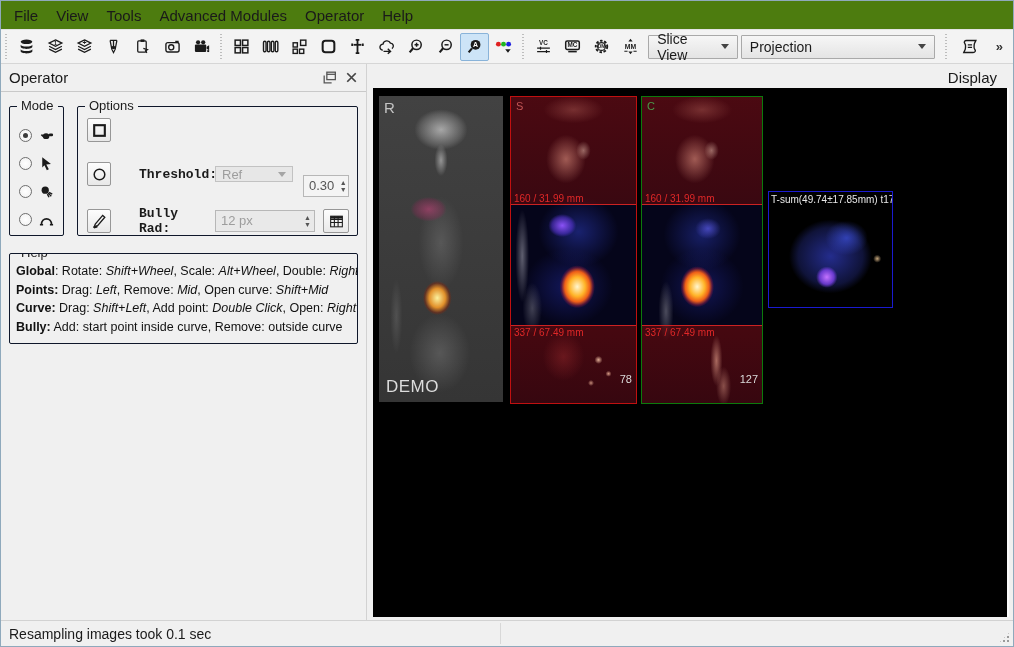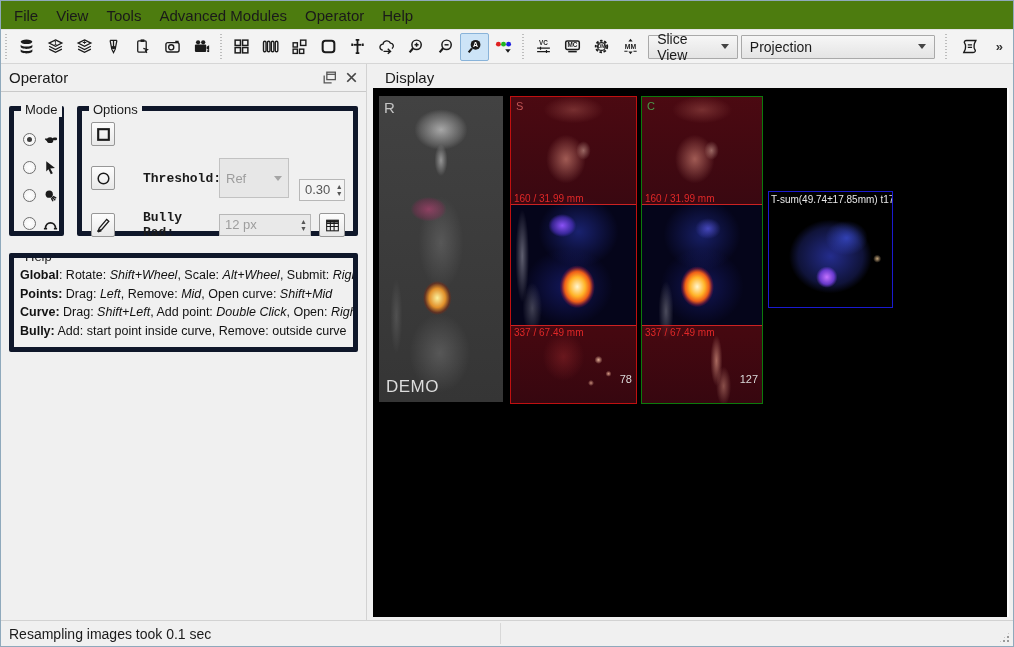--- a/index.html
+++ b/index.html
@@ -26,48 +26,48 @@
   
   .main { flex:1; display:flex; min-height:0; }
   .dock { width:366px; flex:none; display:flex; flex-direction:column; border-right:1px solid #d2d2d2; background:#f0f0f0; }
   .splitter { width:5px; flex:none; background:#f0f0f0; }
 
   .dock-title { height:28px; flex:none; display:flex; align-items:center; padding:0 6px 0 8px; border-bottom:1px solid #c9c9c9; }
   .dock-title .t { font-size:15px; }
   .dock-title-btn { width:18px; height:18px; margin-left:4px; display:flex; align-items:center; justify-content:center; color:#444; font-size:12px; }
   .dock-body { flex:1; position:relative; padding:14px 8px 0 8px; overflow:hidden; }
 
-  .groupbox { position:relative; border:5px solid #0f172a; border-radius:2px; }
+  .groupbox { position:relative; border:1px solid #0f172a; border-radius:2px; }
   .groupbox > .legend { position:absolute; top:-9px; left:7px; background:#f0f0f0; padding:0 4px; font-size:13px; color:#1a1a1a; }
 
   .top-row { display:flex; }
   .gb-mode { width:57px; height:130px; margin-right:13px; padding:14px 0 0 9px; }
   .gb-mode .mrow { display:flex; align-items:center; height:28px; }
   .radio { width:13px; height:13px; border:1px solid #6e6e6e; border-radius:50%; background:radial-gradient(#ffffff,#efefef); position:relative; flex:none; margin-right:6px; }
   .radio.checked::after { content:''; position:absolute; left:3px; top:3px; width:5px; height:5px; border-radius:50%; background:#3c3c3c; }
 
   .gb-options { width:281px; height:130px; padding:11px 8px 0 9px; }
   .orow { display:flex; align-items:center; margin-bottom:9px; }
   .tool-btn { width:24px; height:24px; border:1px solid #979797; border-radius:2px; background:linear-gradient(#fdfdfd,#e8e8e8); display:flex; align-items:center; justify-content:center; flex:none; }
   .opt-label { font-size:13px; font-weight:bold; width:76px; margin-left:28px; flex:none;font-family:Liberation Mono, monospace; }
-  .combo-dis { width:100px; height:40px; border:1px solid #c2c2c2; background:#e7e7e7; color:#9d9d9d; font-size:13px; display:flex; align-items:center; padding:0 6px; }
+  .combo-dis { width:100px; height:16px; border:1px solid #c2c2c2; background:#e7e7e7; color:#9d9d9d; font-size:13px; display:flex; align-items:center; padding:0 6px; }
   .combo-dis .caret { margin-left:auto; width:0; height:0; border-left:4px solid transparent; border-right:4px solid transparent; border-top:5px solid #a5a5a5; }
   .spin { height:22px; border:1px solid #b7b7b7; background:#f4f4f4; display:flex; align-items:stretch; }
   .spin .val { font-size:13px; color:#555; padding:2px 4px 0 5px; flex:1; }
   .spin.disabled { background:#e9e9e9; }
   .spin.disabled .val { color:#9d9d9d; }
   .spin .arrows { width:13px; display:flex; flex-direction:column; justify-content:center; align-items:center; line-height:7px; font-size:7px; color:#555; }
   .spin-th { width:46px; margin-left:10px;margin-top:24px; }
   .spin-bully { width:100px; }
   .gb-help { margin-top:17px; padding:8px 0 7px 6px; white-space:nowrap; overflow:hidden; }
   .help-line { font-size:12.5px; line-height:18.5px; color:#111; white-space:nowrap; }
 
   
   .display-panel { flex:1; display:flex; flex-direction:column; background:#f0f0f0; min-width:0; }
-  .display-title { height:24px; flex:none; font-size:15px; padding:5px 0 0 13px; }
+  .display-title { height:24px; flex:none; font-size:15px; padding:5px 16px 0 13px;text-align:right; }
   .canvas { flex:1; background:#000; position:relative; margin:0 4px 3px 1px; border-right:2px solid #fafafa; }
 
   .vp { position:absolute; overflow:hidden; }
   .vp-label { position:absolute; top:3px; left:5px; font-size:11px; z-index:5; }
   .vp-ann { position:absolute; left:3px; font-size:10px; color:#e02828; z-index:5; }
   .vp-num { position:absolute; right:4px; bottom:18px; font-size:11px; color:#dadada; z-index:5; }
 
   
   .vp-proj { left:6px; top:8px; width:124px; height:306px;
     background-color:#3c3c3c;
@@ -533,21 +533,21 @@
                       <rect x="2.5" y="3" width="11" height="2.2" fill="#1b1b1b"></rect>
                     </svg>
                   </span>
                 </div>
             </div>
           </div>
         </div>
 
         <div class="groupbox gb-help">
           <span class="legend">Help</span>
-          <div class="help-line"><span style="font-weight: bold;">Global</span><span>: Rotate: </span><span style="font-style: italic;">Shift+Wheel</span><span>, Scale: </span><span style="font-style: italic;">Alt+Wheel</span><span>, Submit: </span><span style="font-style: italic;">Right</span></div>
+          <div class="help-line"><span style="font-weight: bold;">Global</span><span>: Rotate: </span><span style="font-style: italic;">Shift+Wheel</span><span>, Scale: </span><span style="font-style: italic;">Alt+Wheel</span><span>, Double: </span><span style="font-style: italic;">Right</span></div>
           <div class="help-line"><span style="font-weight: bold;">Points:</span><span> Drag: </span><span style="font-style: italic;">Left</span><span>, Remove: </span><span style="font-style: italic;">Mid</span><span>, Open curve: </span><span style="font-style: italic;">Shift+Mid</span></div>
           <div class="help-line"><span style="font-weight: bold;">Curve:</span><span> Drag: </span><span style="font-style: italic;">Shift+Left</span><span>, Add point: </span><span style="font-style: italic;">Double Click</span><span>, Open: </span><span style="font-style: italic;">Right</span></div>
           <div class="help-line"><span style="font-weight: bold;">Bully:</span><span> Add: start point inside curve, Remove: outside curve</span></div>
         </div>
       </div>
     </div>
 
     <div class="splitter"></div>
 
     <div class="display-panel">

